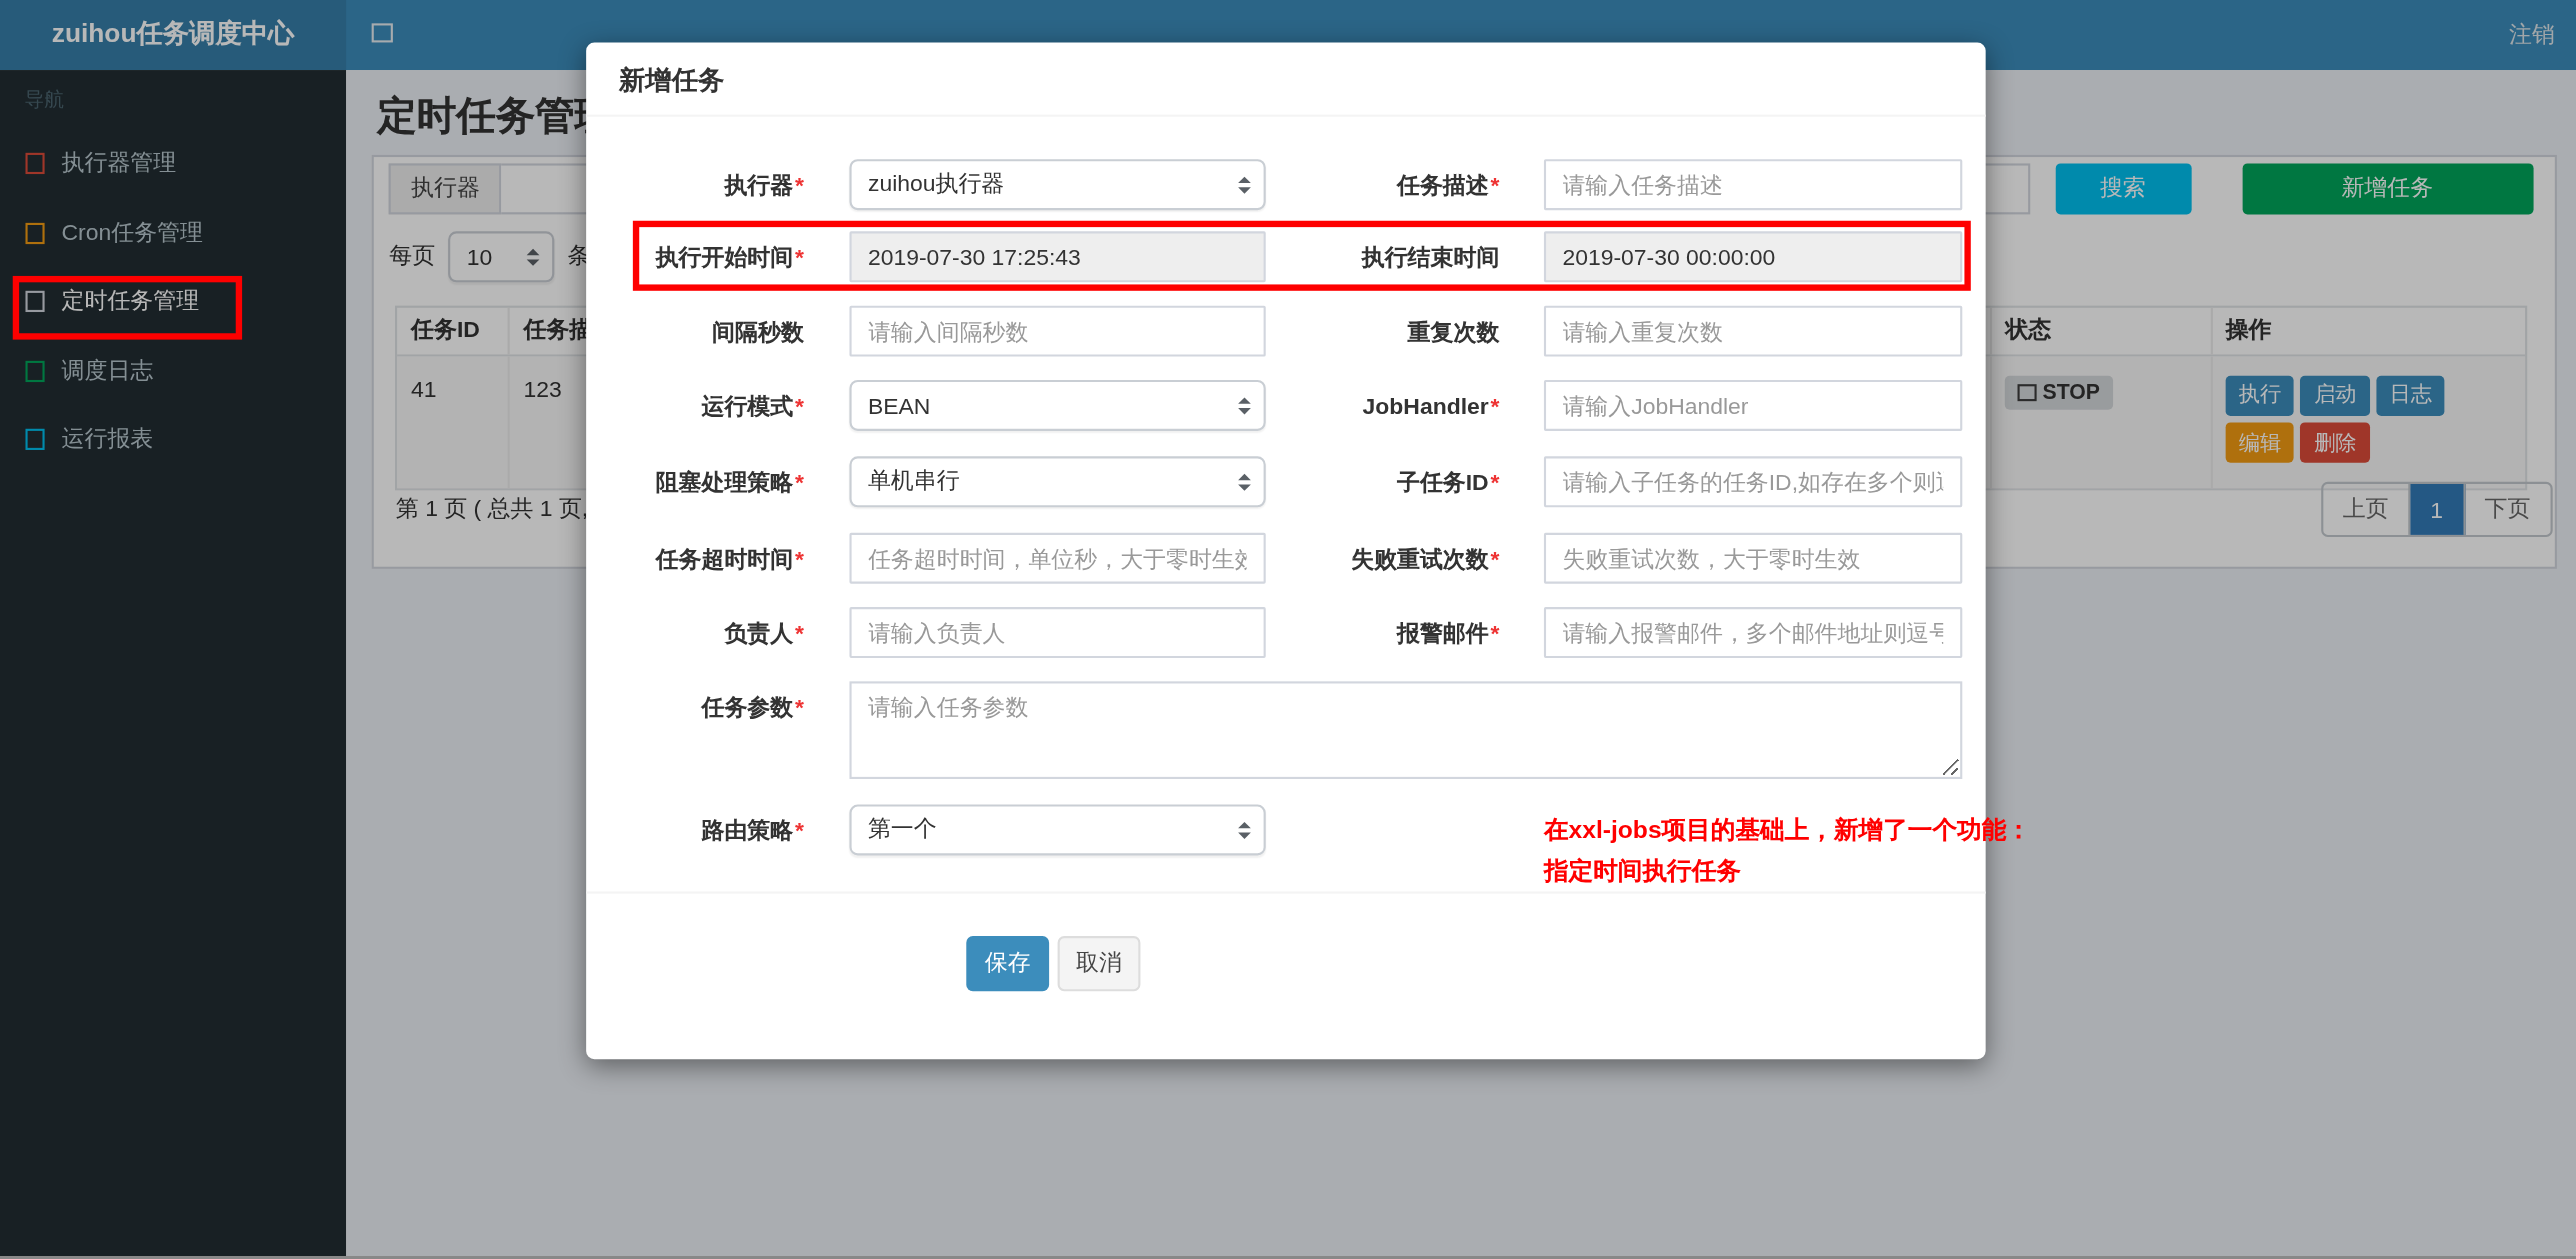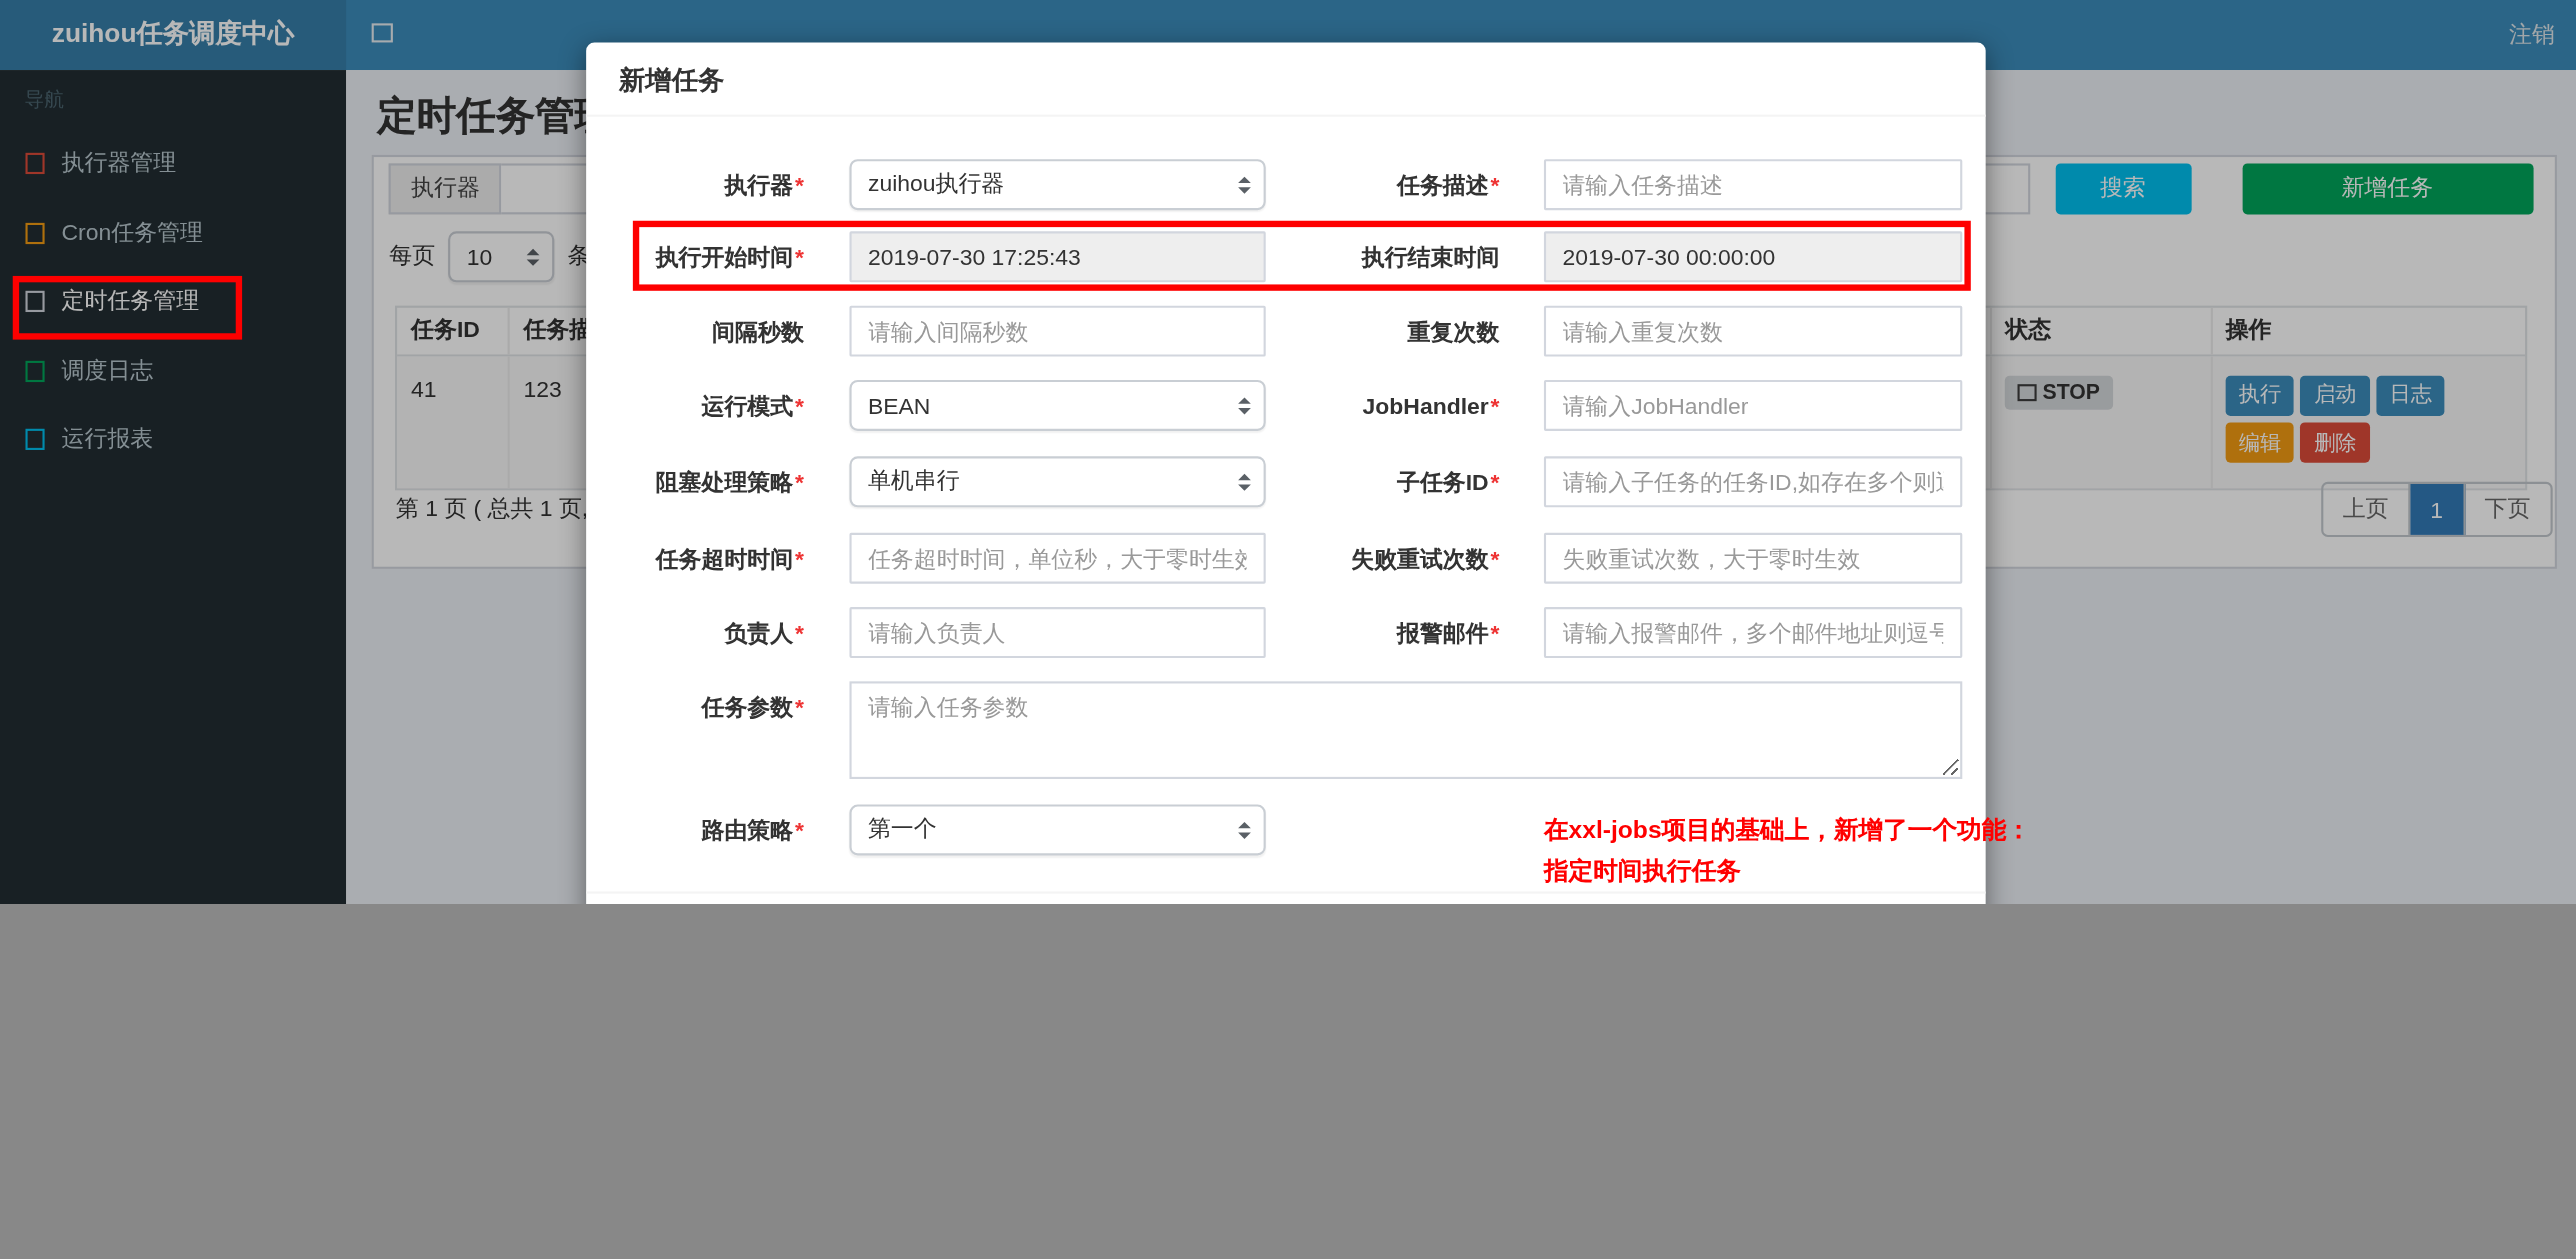--- a/index.html
+++ b/index.html
@@ -1,17 +1,17 @@
 <!DOCTYPE html>
 <html style="font-size:12.4px"><head>
 <meta charset="utf-8">
 <style>
   html,body{margin:0;padding:0;}
   body{font-family:"Liberation Sans",sans-serif;background:#888;}
-  .stage{position:relative;width:2576px;height:904px;overflow:hidden;background:#ffffff;}
+  .stage{position:relative;width:2576px;height:1256px;overflow:hidden;background:#ffffff;}
   .screen{position:absolute;left:0;top:0;width:1213px;height:593px;transform:scale(2.1237,2.1226);transform-origin:0 0;overflow:hidden;background:#ecf0f5;}
 
   
   .topbar{position:absolute;left:0;top:0;width:1213px;height:33px;background:#3c8dbc;}
   .logo{position:absolute;left:0;top:0;width:163px;height:33px;background:#367fa9;color:#fff;
         font-size:12.4px;font-weight:bold;line-height:33px;text-align:center;}
   .toggle-icon{position:absolute;left:175px;top:10.8px;width:7.7px;height:7.7px;border:1.5px solid #e8edf1;}
   .logout{position:absolute;right:10px;top:0;height:33px;line-height:33px;color:#dfe6ea;font-size:10.8px;cursor:pointer;}
 
   

